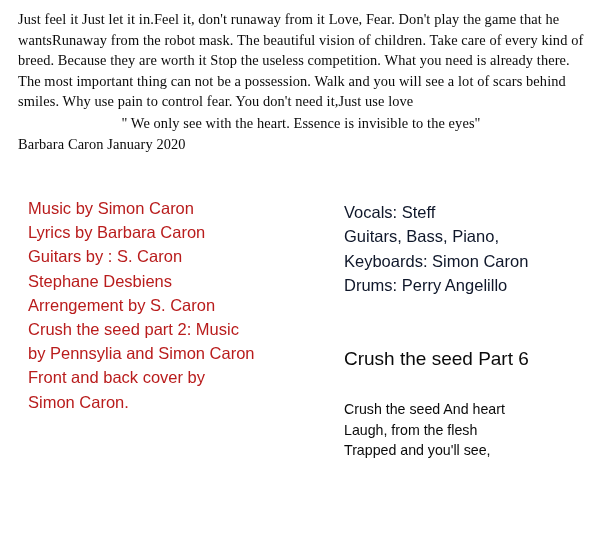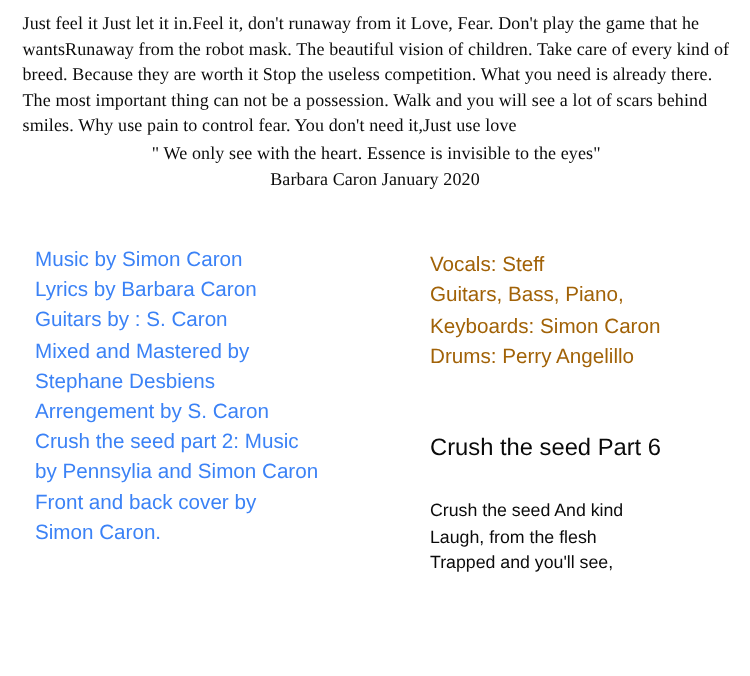--- a/index.html
+++ b/index.html
@@ -30,47 +30,47 @@
     letter-spacing: 0.1px;
   }
   .poem p {
     margin: 0;
   }
   .poem .centered {
     text-align: center;
     margin-top: 1px;
   }
   .poem .signature {
-    text-align: center;
+    text-align: left;
     margin-top: 1px;
     padding-right: 2px;
   }
 
   
   .col-left {
     position: absolute;
     left: 28px;
     top: 196px;
     width: 300px;
     font-size: 16.5px;
     line-height: 24.2px;
-    color: #3b82f6;
+    color: #b91c1c;
   }
   .col-left .line {
     white-space: pre-wrap;
   }
 
   .col-right {
     position: absolute;
     left: 344px;
     top: 200px;
     width: 246px;
     font-size: 16.5px;
     line-height: 24.3px;
-    color: #a16207;
+    color: #0f172a;
   }
   .col-right .line {
     white-space: pre-wrap;
   }
 
   
   .song-title {
     position: absolute;
     left: 344px;
     top: 347px;
@@ -100,35 +100,34 @@
 <div class="poem">
   <p>Just feel it Just let it in.Feel it, don't runaway from it Love, Fear. Don't play the game that he wantsRunaway from the robot mask. The beautiful vision of children. Take care of every kind of breed. Because they are worth it Stop the useless competition. What you need is already there. The most important thing can not be a possession. Walk and you will see a lot of scars behind smiles. Why use pain to control fear. You don't need it,Just use love</p>
   <p class="centered">" We only see with the heart. Essence is invisible to the eyes"</p>
   <p class="signature">Barbara Caron January 2020</p>
 </div>
 
 <div class="col-left">
   <div class="line">Music by Simon Caron</div>
   <div class="line">Lyrics by Barbara Caron</div>
   <div class="line">Guitars by : S. Caron</div>
-  <div class="line">Mixed and Mastered by</div>
   <div class="line">Stephane Desbiens</div>
   <div class="line">Arrengement by S. Caron</div>
   <div class="line">Crush the seed part 2: Music</div>
   <div class="line">by Pennsylia and Simon Caron</div>
   <div class="line">Front and back cover by</div>
   <div class="line">Simon Caron.</div>
 </div>
 
 <div class="col-right">
   <div class="line">Vocals: Steff</div>
   <div class="line">Guitars, Bass, Piano,</div>
   <div class="line">Keyboards: Simon Caron</div>
   <div class="line">Drums: Perry Angelillo</div>
 </div>
 
 <div class="song-title">Crush the seed Part 6</div>
 
 <div class="lyrics">
-  <div class="line">Crush the seed And kind</div>
+  <div class="line">Crush the seed And heart</div>
   <div class="line">Laugh, from the flesh</div>
   <div class="line">Trapped and you'll see,</div>
 </div>
 
 </body></html>

